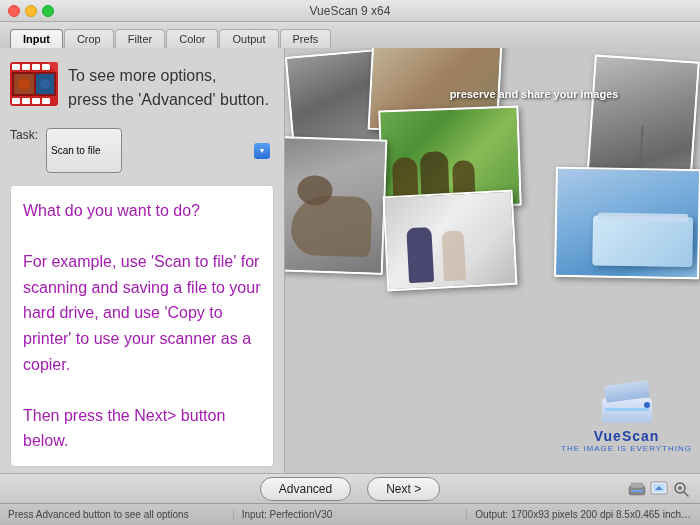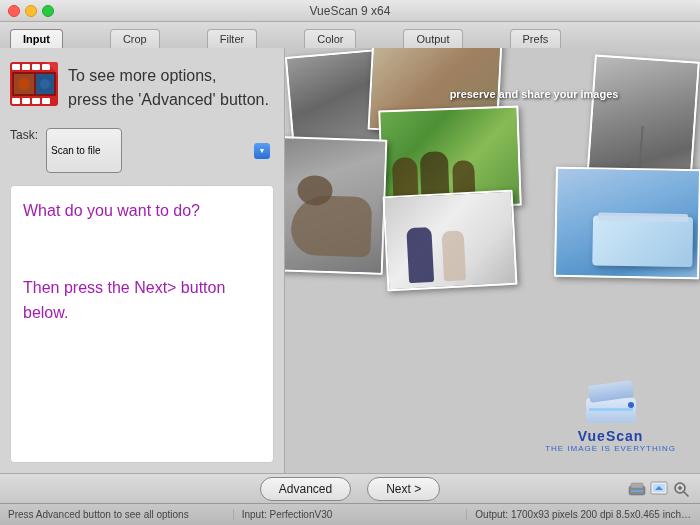--- a/index.html
+++ b/index.html
@@ -46,21 +46,20 @@
     }
 
     
     .tabbar {
       height: 26px;
       background: linear-gradient(to bottom, #dcdcdc, #c8c8c8);
       border-bottom: 1px solid #aaa;
       display: flex;
       align-items: flex-end;
       padding: 0 10px;
-      gap: 46px;
     }
     .tab {
       padding: 3px 12px;
       font-size: 11px;
       color: #333;
       border: 1px solid #aaa;
       border-bottom: none;
       background: linear-gradient(to bottom, #e8e8e8, #d8d8d8);
       cursor: pointer;
       border-radius: 4px 4px 0 0;
@@ -275,21 +274,21 @@
       font-weight: 600;
       text-shadow: 1px 1px 3px rgba(0,0,0,0.8);
       white-space: nowrap;
       z-index: 10;
     }
 
     
     .vuescan-logo {
       position: absolute;
       bottom: 20px;
-      right: 24px;
+      right: 8px;
       display: flex;
       flex-direction: column;
       align-items: center;
     }
     .scanner-icon {
       width: 60px;
       height: 50px;
     }
     .vuescan-name {
       font-size: 14px;
@@ -428,20 +427,21 @@
           <option>Copy to printer</option>
           <option>Scan to email</option>
         </select>
         <div class="select-arrow"></div>
       </div>
     </div>
 
     <div class="info-box">
       <p>What do you want to do?</p>
       <br>
+      <p>For example, use 'Scan to file' for scanning and saving a file to your hard drive, and use 'Copy to printer' to use your scanner as a copier.</p>
       <br>
       <p>Then press the Next&gt; button below.</p>
     </div>
   </div>
 
   <div class="right-panel">
     <div class="preview-area">
 
       <div class="photo-collage">
         <div class="photo photo-1">

